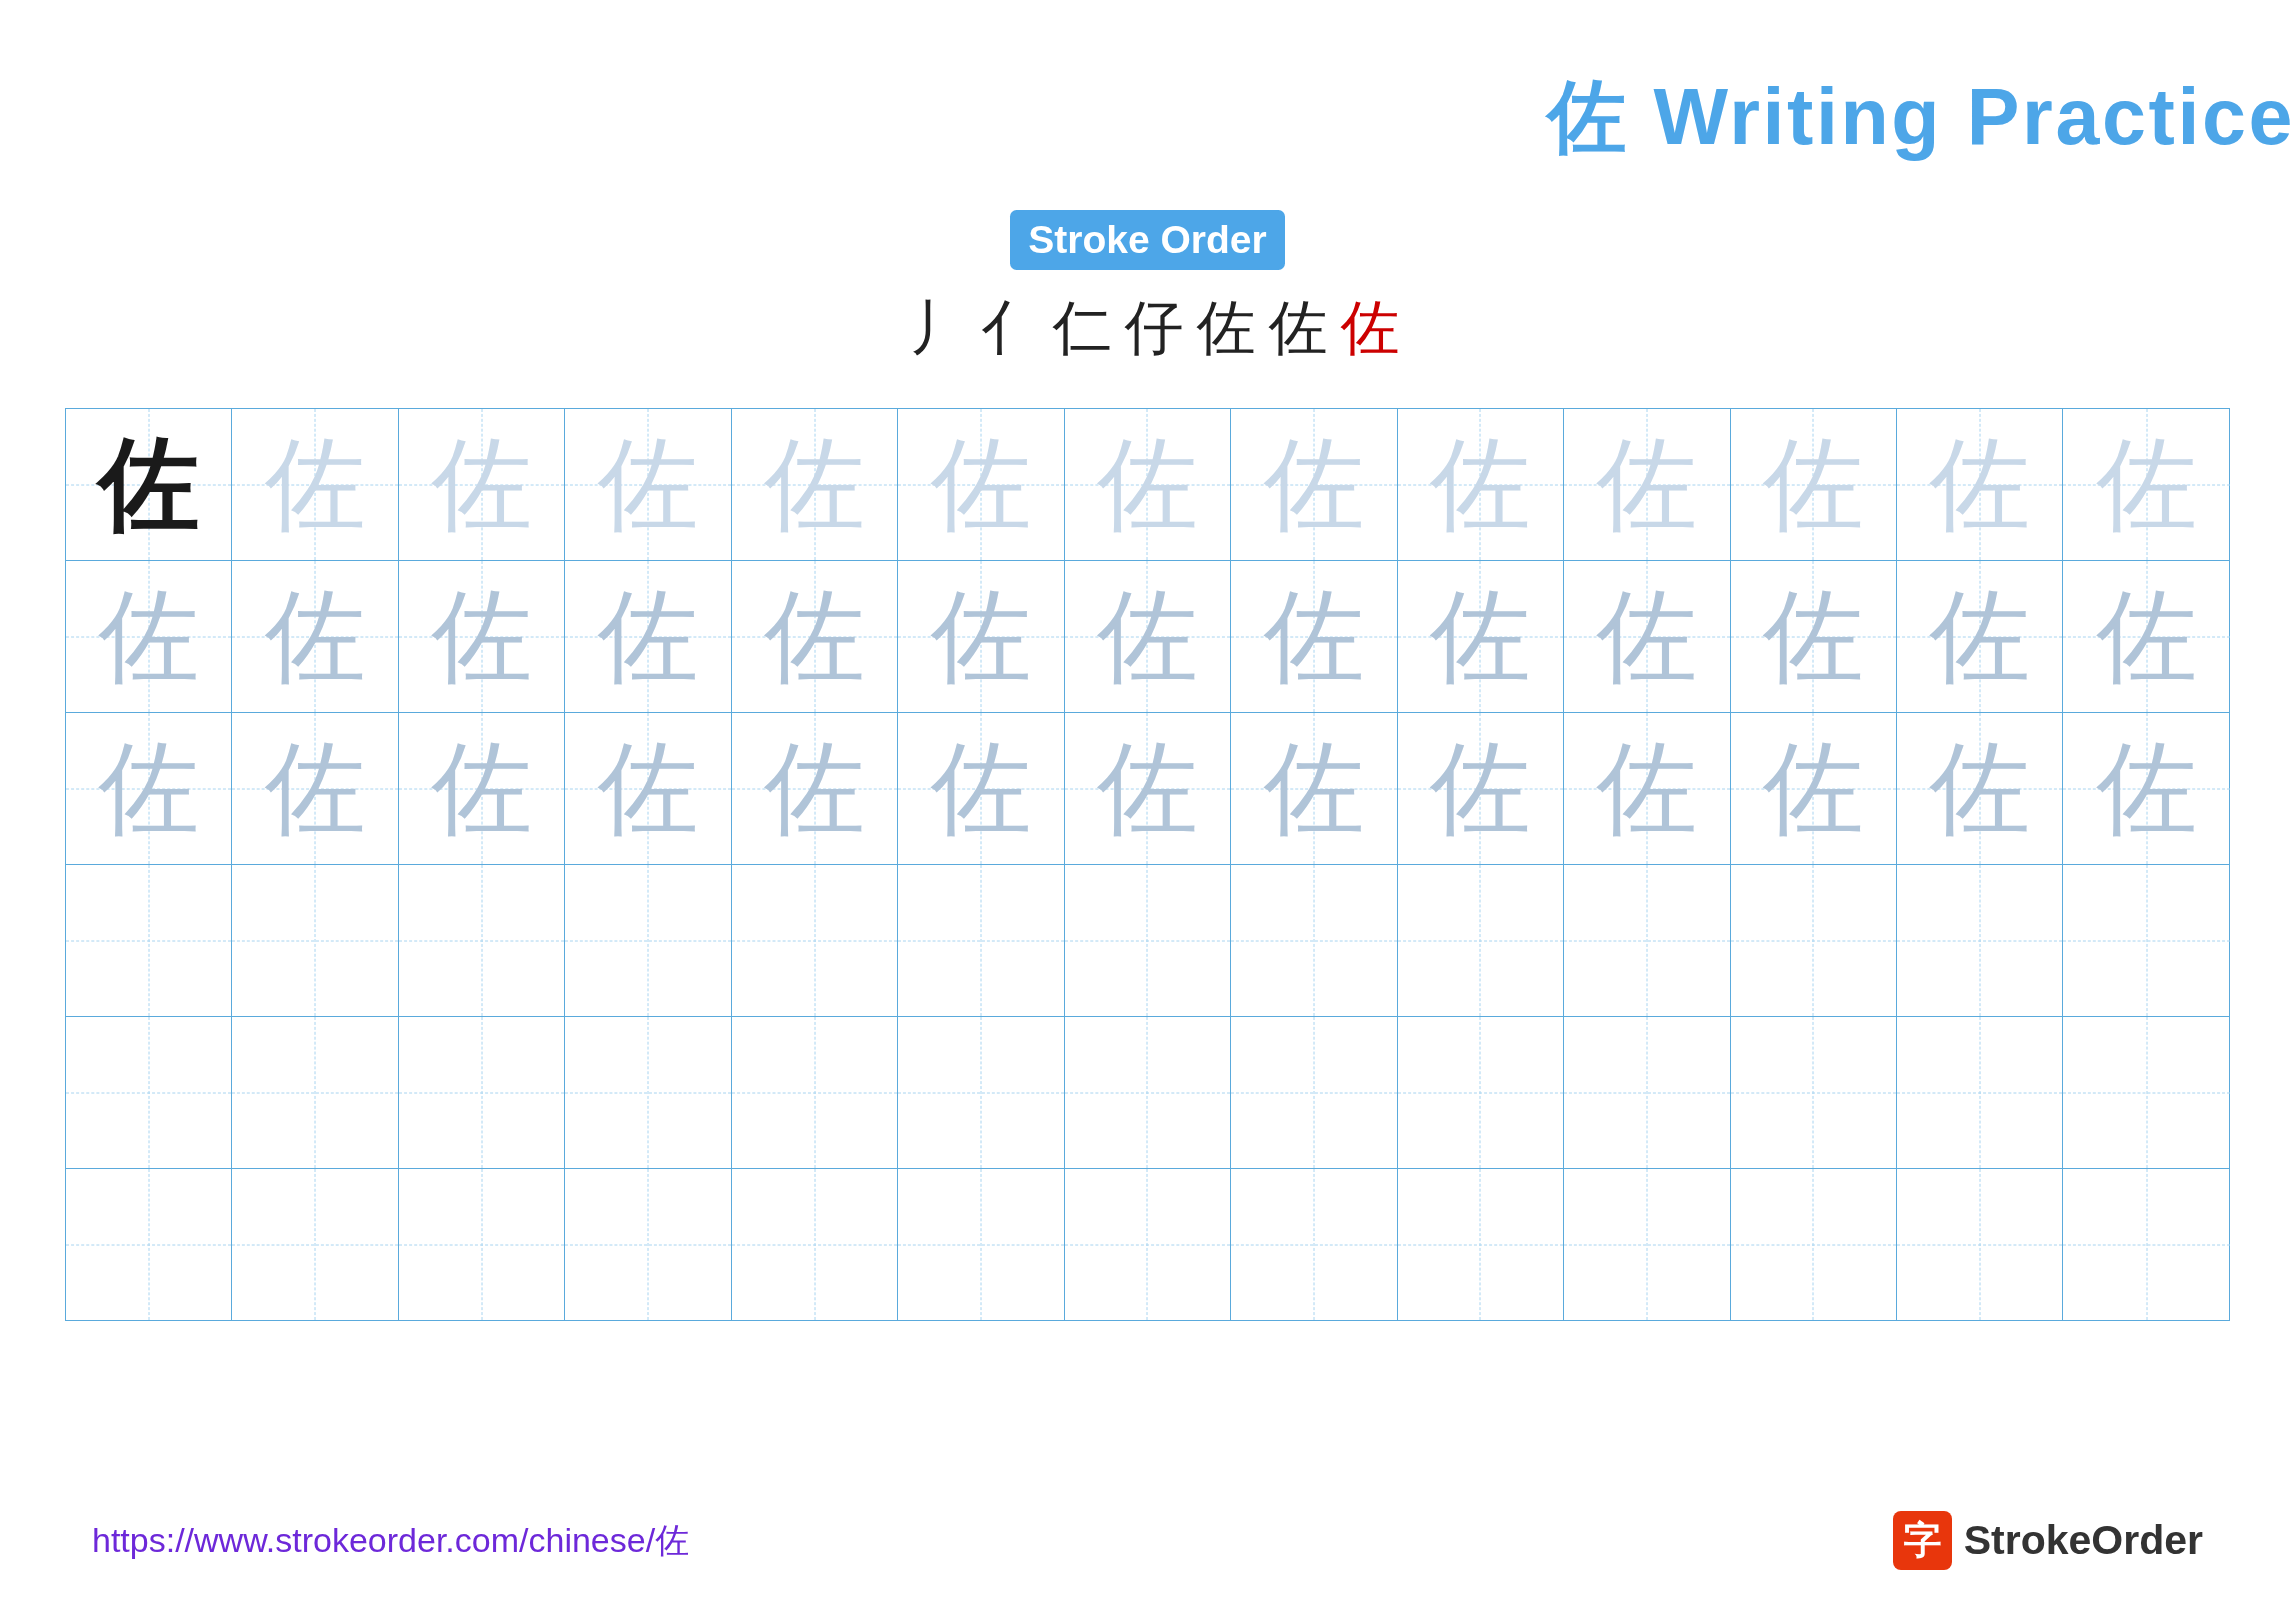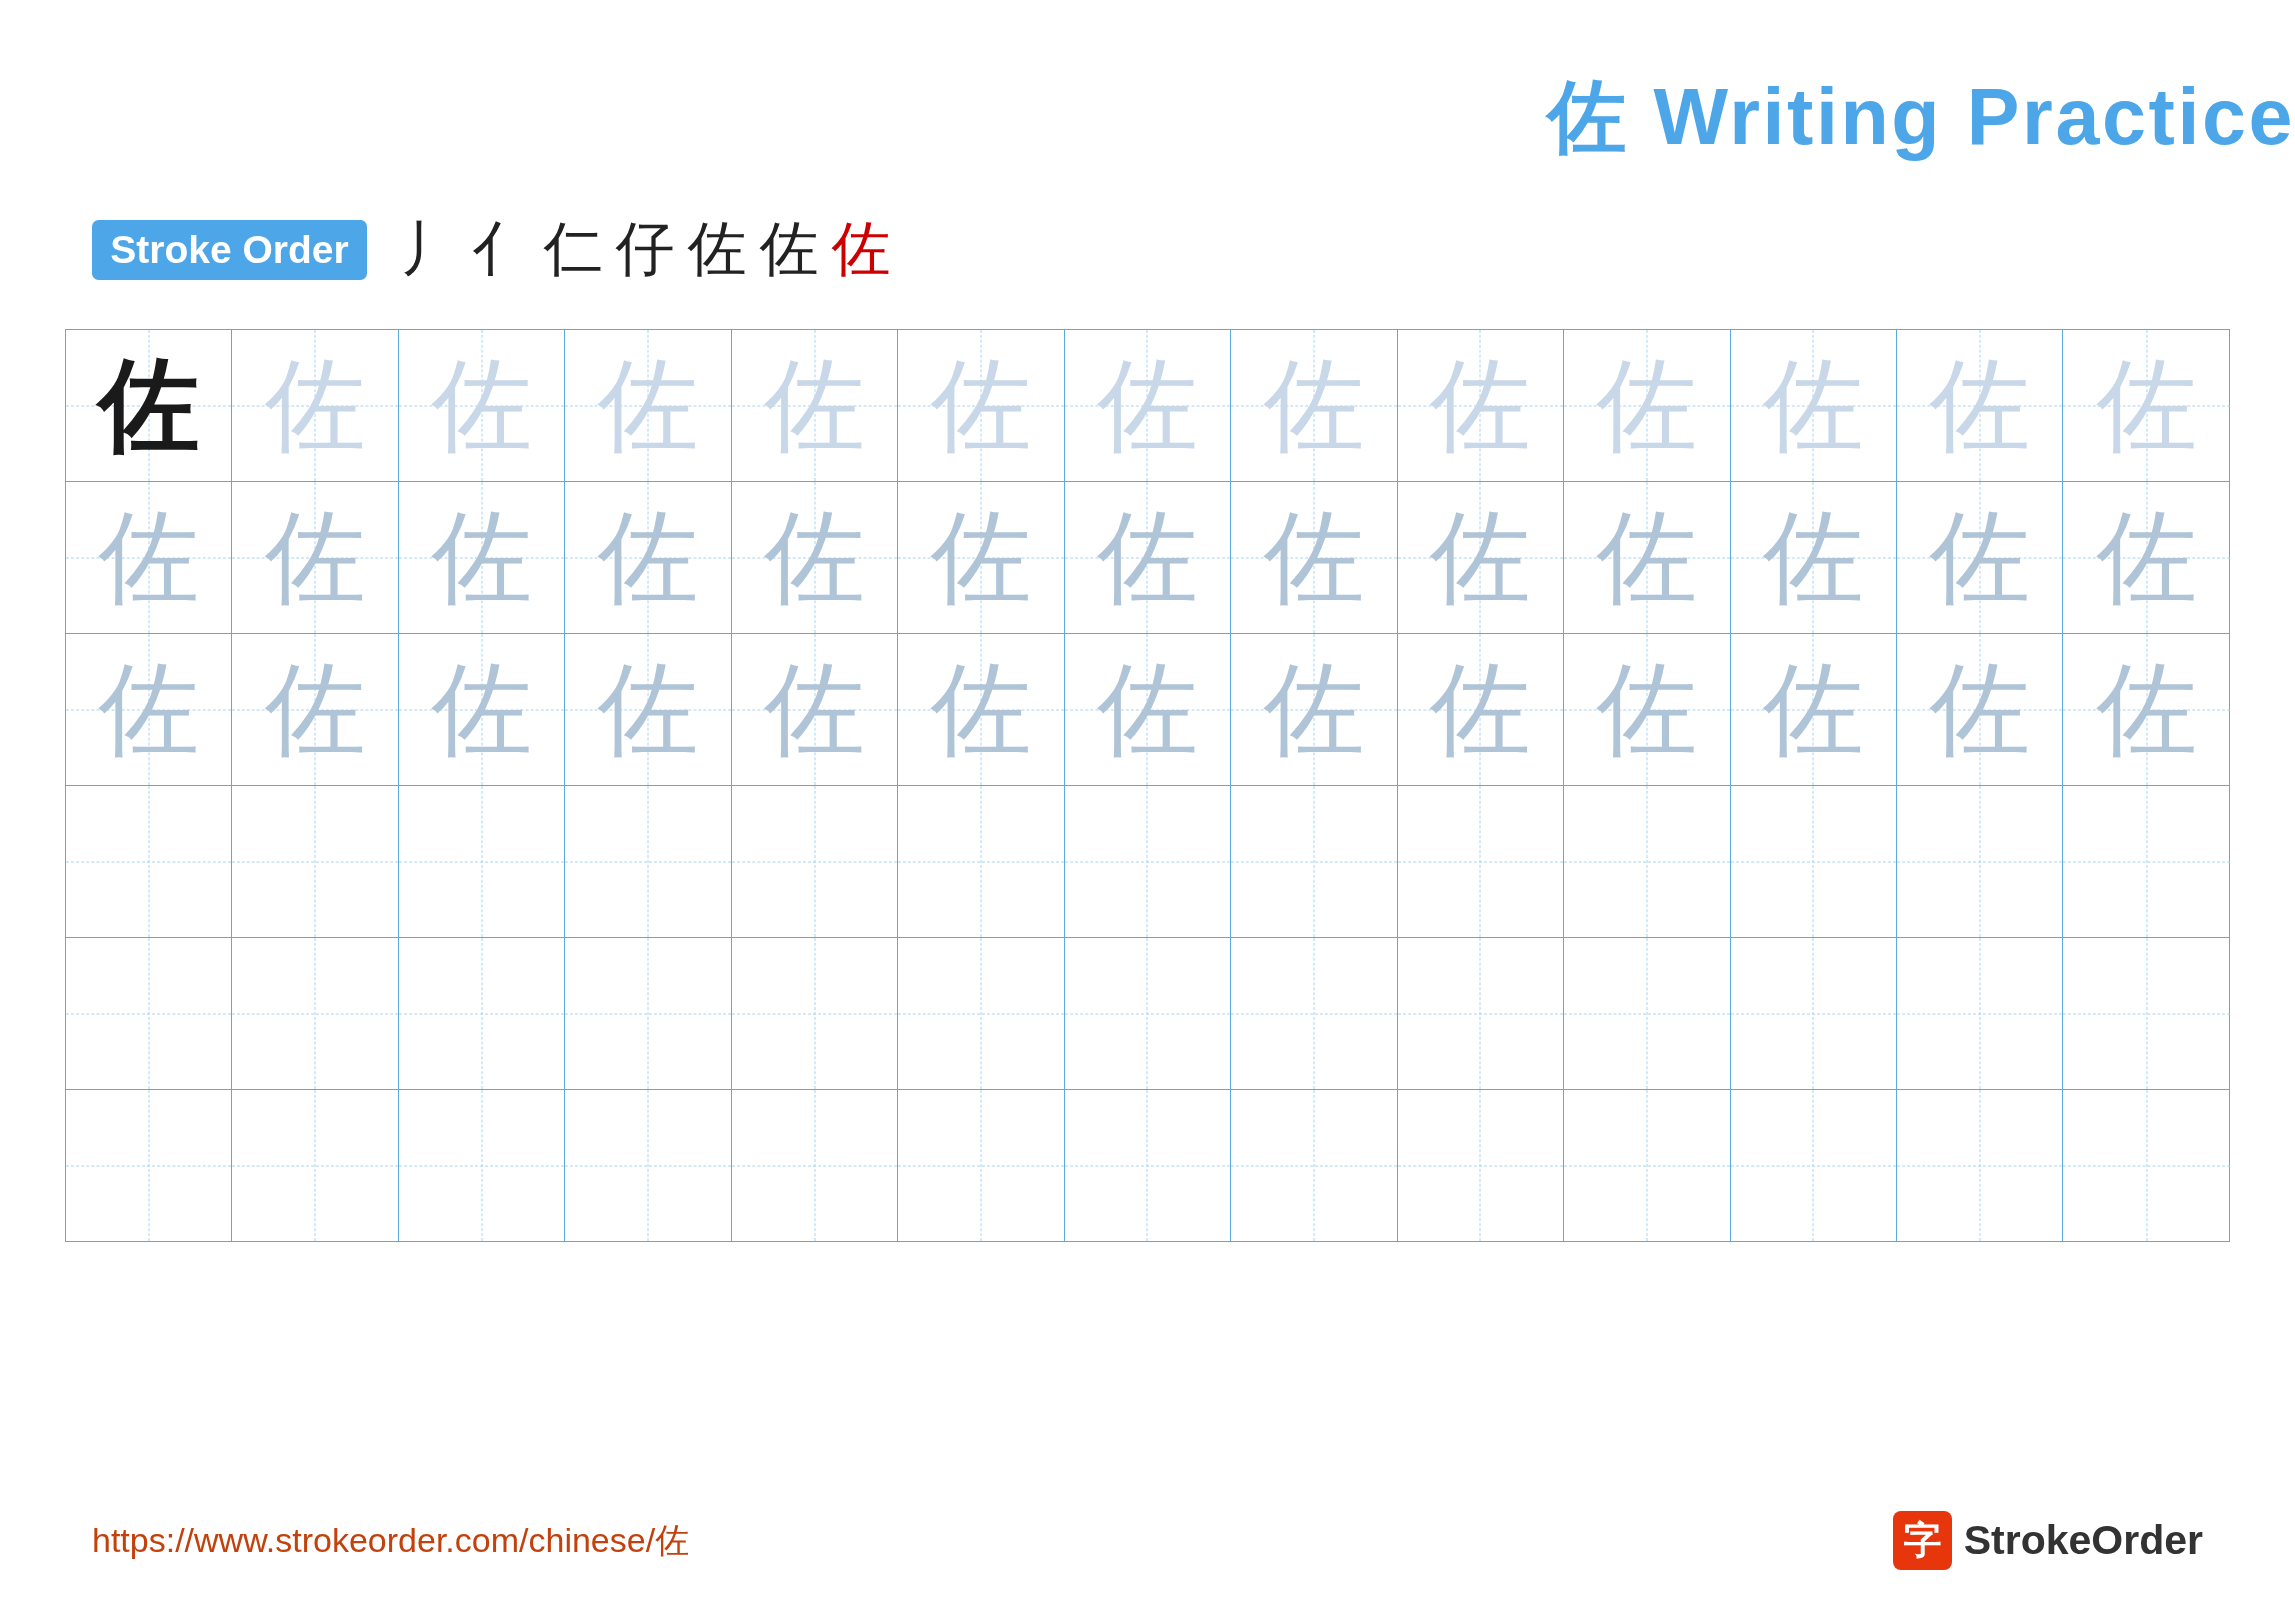--- a/index.html
+++ b/index.html
@@ -21,20 +21,21 @@
       font-weight: bold;
       letter-spacing: 2.6px;
     }
 
     
     .stroke-order-row {
       display: flex;
       align-items: center;
       padding: 39px 92px 26px 92px;
       gap: 19.6px;
+      flex-direction: column;
     }
 
     .stroke-order-badge {
       background: #4da6e8;
       color: white;
       font-size: 39px;
       font-weight: bold;
       padding: 7.9px 18.3px;
       border-radius: 6.5px;
       white-space: nowrap;
@@ -137,21 +138,21 @@
       left: 0;
       right: 0;
       display: flex;
       justify-content: space-between;
       align-items: center;
       padding: 0 92px;
     }
 
     .footer-url {
       font-size: 34px;
-      color: #c2410c;
+      color: #6d28d9;
     }
 
     .footer-logo {
       display: flex;
       align-items: center;
       gap: 11.8px;
       font-size: 41px;
       font-weight: bold;
       color: #333;
     }

